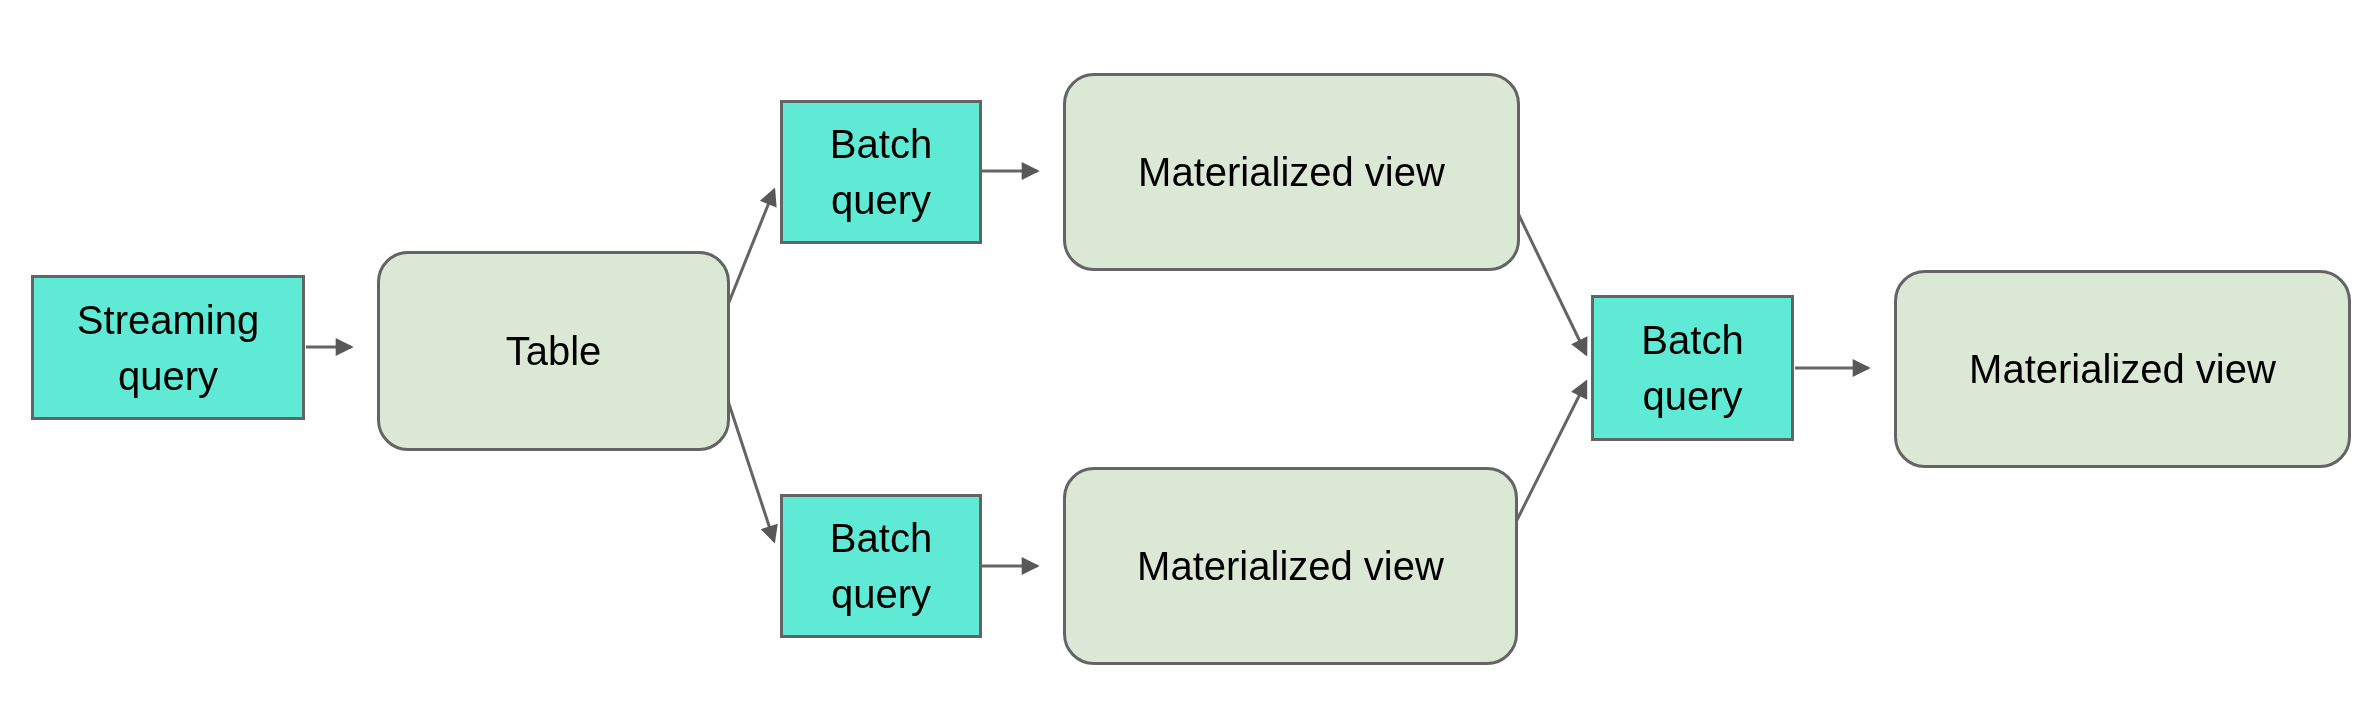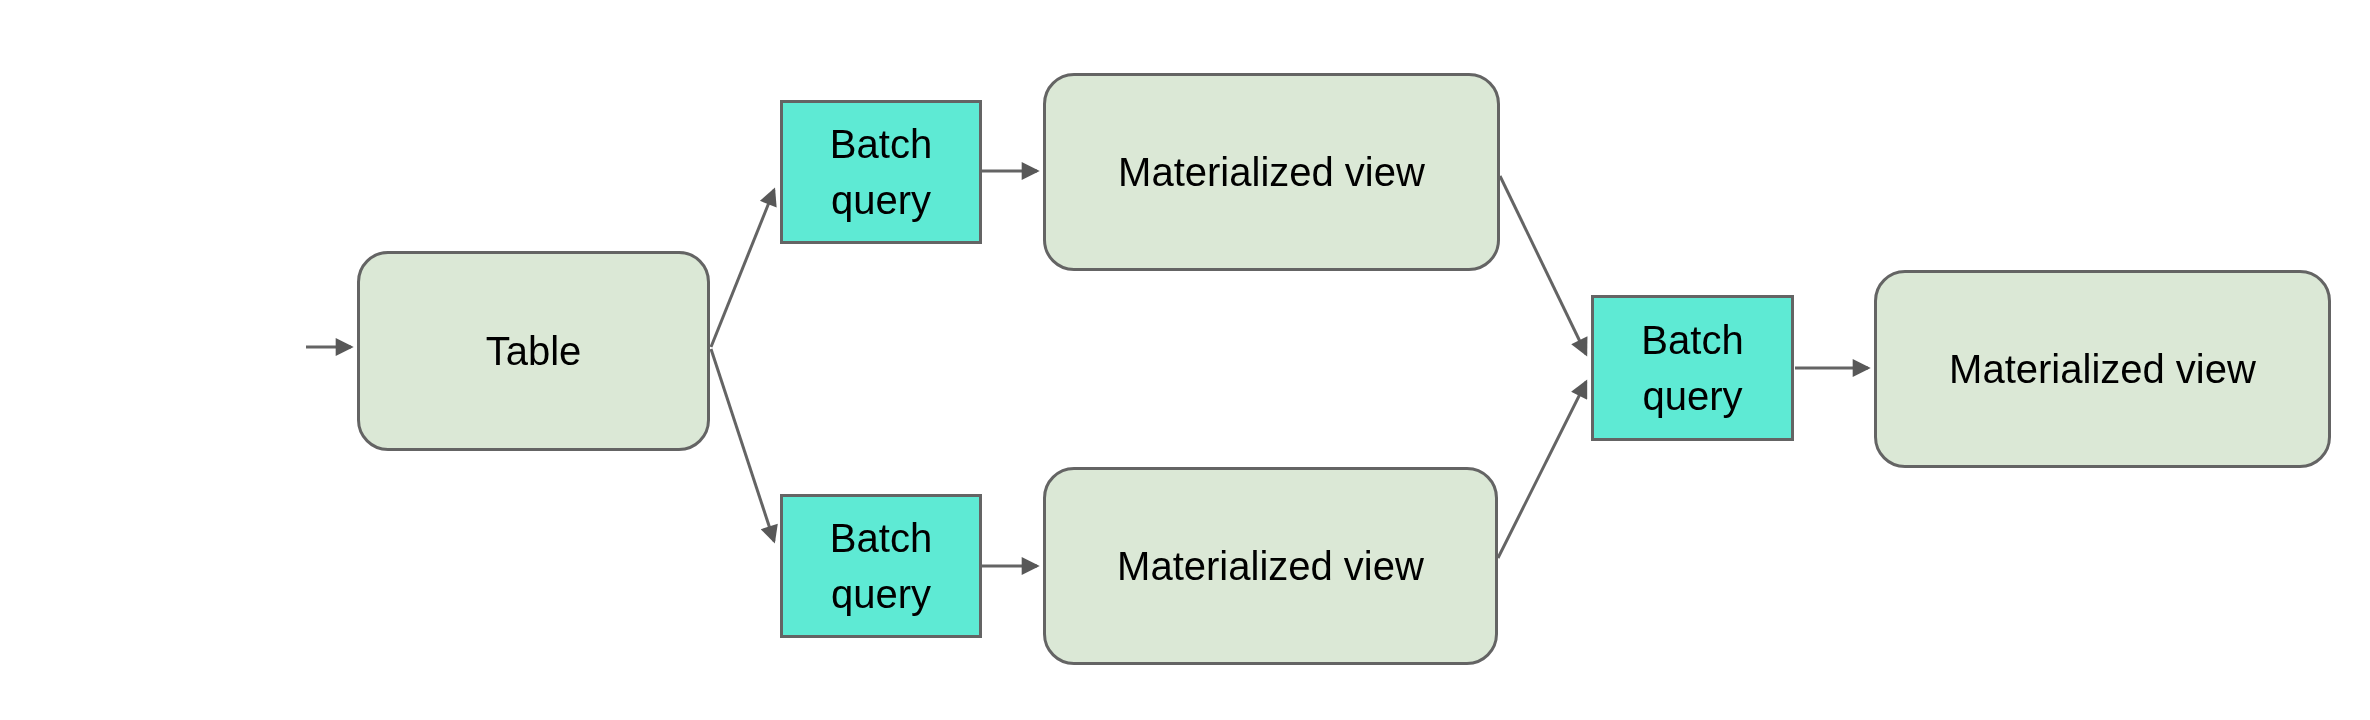--- a/index.html
+++ b/index.html
@@ -40,20 +40,21 @@
     line-height: 1.4;
     padding: 2px 6px;
   }
   .query {
     background: #5eead4;
     border-radius: 0;
   }
   .data {
     background: #dbe8d6;
     border-radius: 31px;
+    margin-left: 20px;
   }
   
   #n-streaming   { left: 31px;   top: 275px; width: 274px; height: 145px; }
   #n-table       { left: 357px;  top: 251px; width: 353px; height: 200px; }
   #n-bq-top      { left: 780px;  top: 100px; width: 202px; height: 144px; }
   #n-mv-top      { left: 1043px; top: 73px;  width: 457px; height: 198px; }
   #n-bq-bottom   { left: 780px;  top: 494px; width: 202px; height: 144px; }
   #n-mv-bottom   { left: 1043px; top: 467px; width: 455px; height: 198px; }
   #n-bq-right    { left: 1591px; top: 295px; width: 203px; height: 146px; }
   #n-mv-right    { left: 1874px; top: 270px; width: 457px; height: 198px; }
@@ -72,20 +73,23 @@
     <line class="edge" x1="306" y1="347" x2="351" y2="347" marker-end="url(#arrow)"></line>
     <line class="edge" x1="711" y1="347" x2="774" y2="190" marker-end="url(#arrow)"></line>
     <line class="edge" x1="711" y1="349" x2="774" y2="541" marker-end="url(#arrow)"></line>
     <line class="edge" x1="982" y1="171" x2="1037" y2="171" marker-end="url(#arrow)"></line>
     <line class="edge" x1="982" y1="566" x2="1037" y2="566" marker-end="url(#arrow)"></line>
     <line class="edge" x1="1500" y1="176" x2="1586" y2="354" marker-end="url(#arrow)"></line>
     <line class="edge" x1="1498" y1="558" x2="1586" y2="382" marker-end="url(#arrow)"></line>
     <line class="edge" x1="1795" y1="368" x2="1868" y2="368" marker-end="url(#arrow)"></line>
   </svg>
 
+  <div id="n-streaming" class="node query">
+    <span>Streaming query</span>
+  </div>
 
   <div id="n-table" class="node data">
     <span>Table</span>
   </div>
 
   <div id="n-bq-top" class="node query">
     <span>Batch query</span>
   </div>
 
   <div id="n-mv-top" class="node data">

